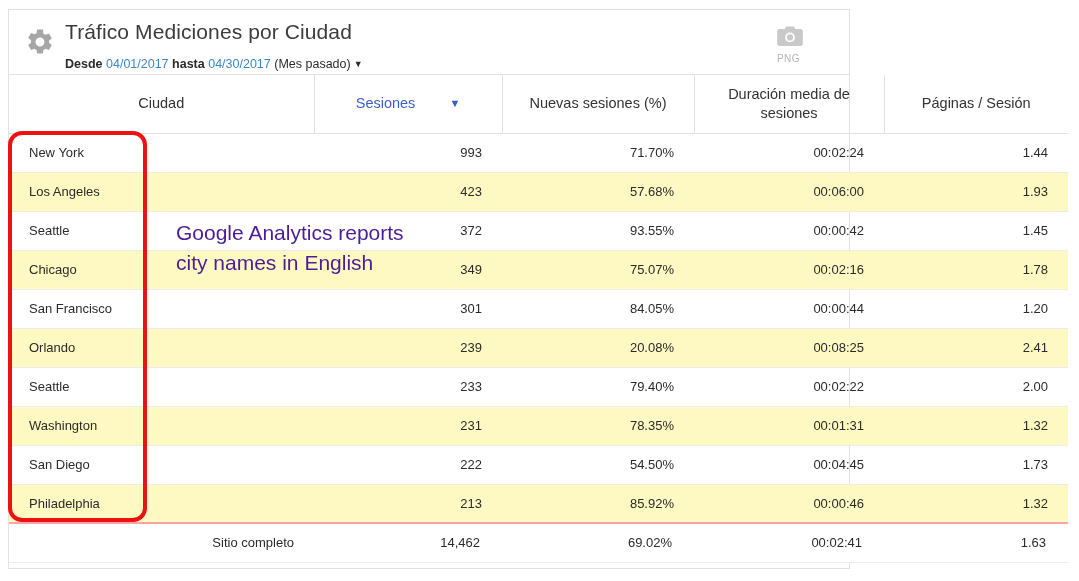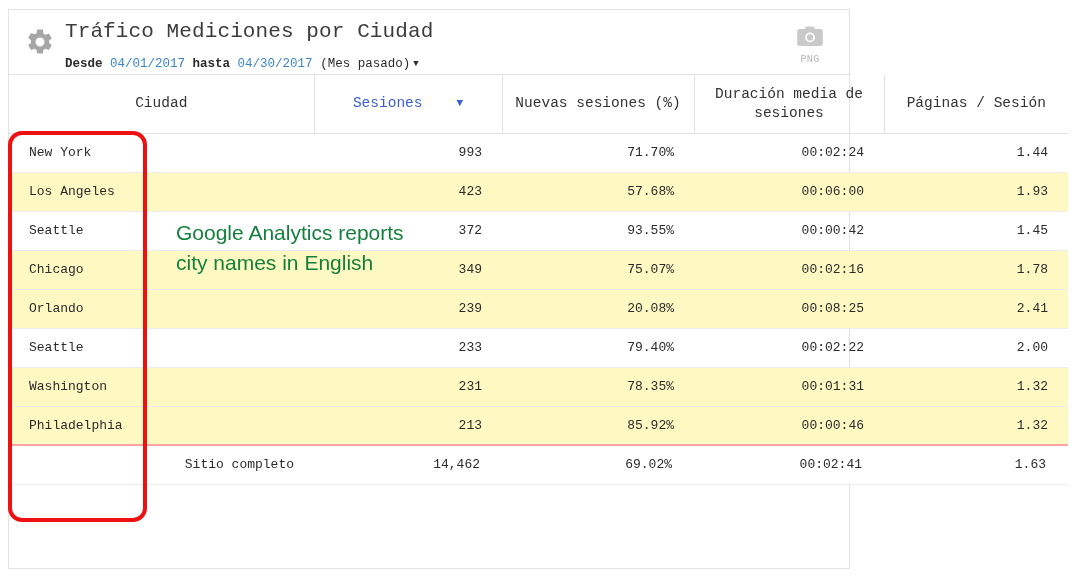--- a/index.html
+++ b/index.html
@@ -19,21 +19,20 @@
   
   .card {
     position: absolute;
     left: 8px;
     top: 9px;
     width: 842px;
     height: 560px;
     background: #ffffff;
     border: 1px solid #e2e2e2;
     box-sizing: border-box;
-    font-family: Liberation Mono, monospace;
   }
 
   
   .card-header {
     position: relative;
     height: 65px;
     border-bottom: 1px solid #e2e2e2;
     box-sizing: border-box;
   }
   .gear-icon {
@@ -73,24 +72,24 @@
   .date-caret {
     display: inline-block;
     margin-left: 3px;
     font-size: 9px;
     color: #2b2b2b;
     vertical-align: 1px;
   }
 
   .export-btn {
     position: absolute;
-    right: 16px;
+    right: 26px;
     top: 16px;
     width: 46px;
-    text-align: center;
+    text-align: left;
     cursor: pointer;
   }
   .cam-icon { display: block; margin: 0 auto; }
   .export-label {
     font-size: 10px;
     color: #b4b4b4;
     letter-spacing: 0.4px;
     margin-top: 1px;
   }
 
@@ -171,21 +170,21 @@
     border: 4px solid #ee1111;
     border-radius: 14px;
     box-sizing: border-box;
     pointer-events: none;
   }
   .annot-text {
     position: absolute;
     left: 176px;
     top: 218px;
     width: 250px;
-    color: #15803d;
+    color: #4c1d95;
     font-family: "Liberation Sans", sans-serif;
     font-size: 21px;
     line-height: 30px;
     pointer-events: none;
   }
 </style>
 </head>
 <body>
 
 <div id="root">
@@ -275,40 +274,54 @@
           <td class="num">00:00:42</td>
           <td class="num">1.45</td>
         </tr>
         <tr class="alt">
           <td class="city">Chicago</td>
           <td class="num">349</td>
           <td class="num">75.07%</td>
           <td class="num">00:02:16</td>
           <td class="num">1.78</td>
         </tr>
+        <tr>
+          <td class="city">San Francisco</td>
+          <td class="num">301</td>
+          <td class="num">84.05%</td>
+          <td class="num">00:00:44</td>
+          <td class="num">1.20</td>
+        </tr>
         <tr class="alt">
           <td class="city">Orlando</td>
           <td class="num">239</td>
           <td class="num">20.08%</td>
           <td class="num">00:08:25</td>
           <td class="num">2.41</td>
         </tr>
         <tr>
           <td class="city">Seattle</td>
           <td class="num">233</td>
           <td class="num">79.40%</td>
           <td class="num">00:02:22</td>
           <td class="num">2.00</td>
         </tr>
         <tr class="alt">
           <td class="city">Washington</td>
           <td class="num">231</td>
           <td class="num">78.35%</td>
           <td class="num">00:01:31</td>
           <td class="num">1.32</td>
+        </tr>
+        <tr>
+          <td class="city">San Diego</td>
+          <td class="num">222</td>
+          <td class="num">54.50%</td>
+          <td class="num">00:04:45</td>
+          <td class="num">1.73</td>
         </tr>
         <tr class="alt">
           <td class="city">Philadelphia</td>
           <td class="num">213</td>
           <td class="num">85.92%</td>
           <td class="num">00:00:46</td>
           <td class="num">1.32</td>
         </tr>
         <tr class="totals-row">
           <td class="city">Sitio completo</td>

